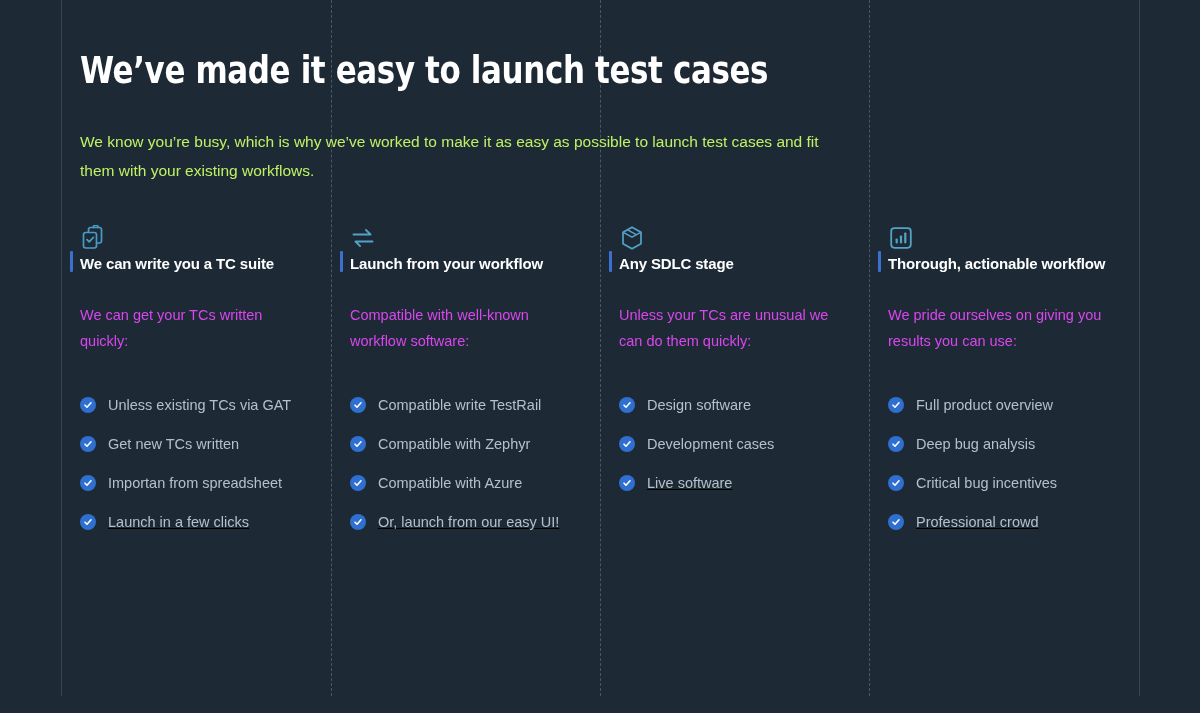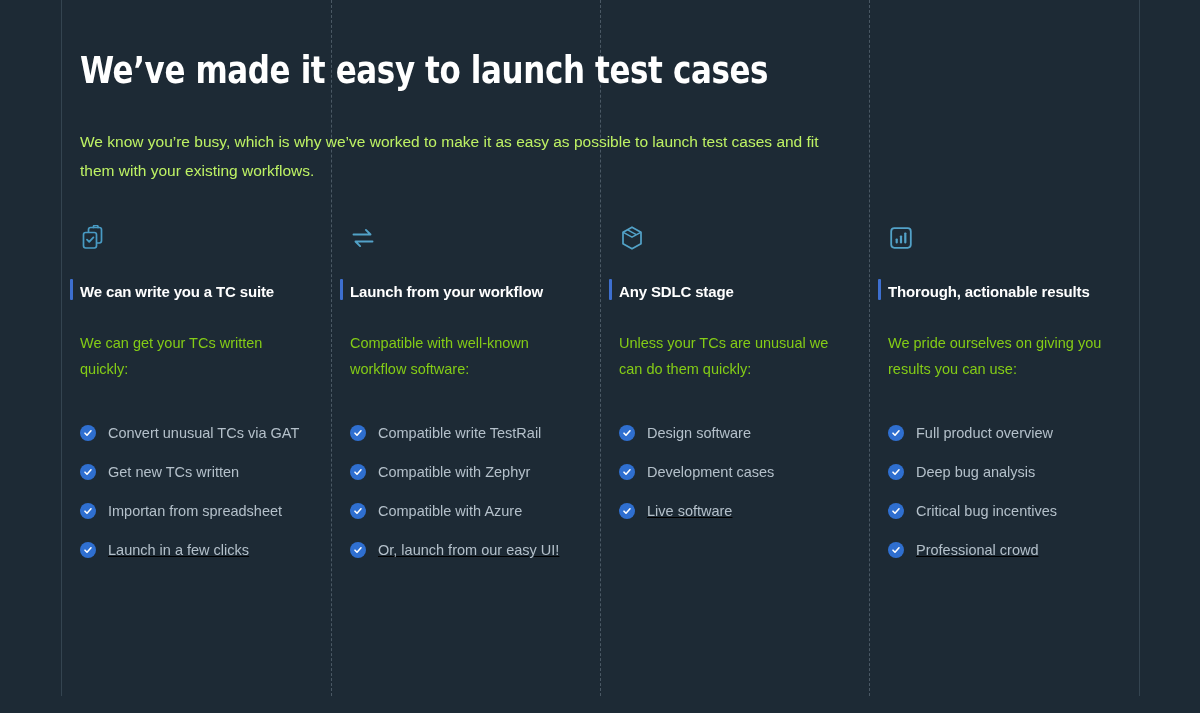--- a/index.html
+++ b/index.html
@@ -91,21 +91,20 @@
   .card-icon {
     height: 30px;
     display: flex;
     align-items: center;
   }
   .card-icon svg { display: block; }
 
   
   .card-heading-row {
     position: relative;
-    margin-top: 28px;
     display: flex;
     align-items: center;
     height: 20px;
   }
   .accent-bar {
     position: absolute;
     left: -10px;
     top: -2px;
     width: 3px;
     height: 21px;
@@ -119,21 +118,21 @@
     color: #ffffff;
     letter-spacing: -0.15px;
     white-space: nowrap;
   }
 
   .card-desc {
     margin: 0;
     padding-top: 29px;
     font-size: 14.5px;
     line-height: 26px;
-    color: #84cc16;
+    color: #d946ef;
   }
 
   
   .check-list {
     list-style: none;
     margin: 0;
     padding: 0;
     padding-top: 40px;
   }
   .check-item {
@@ -202,21 +201,21 @@
           <h2 class="card-heading">We can write you a TC suite</h2>
         </div>
         <p class="card-desc">We can get your TCs written quickly:</p>
         <ul class="check-list">
           <li class="check-item">
             <span class="check-badge">
               <svg width="10" height="10" viewBox="0 0 10 10">
                   <path d="M2 5.2l2 2 4-4.4" stroke="#ffffff" stroke-width="1.6" fill="none" stroke-linecap="round" stroke-linejoin="round"></path>
                 </svg>
             </span>
-            <span class="check-text">Convert unusual TCs via GAT</span>
+            <span class="check-text">Unless existing TCs via GAT</span>
           </li>
           <li class="check-item">
             <span class="check-badge">
               <svg width="10" height="10" viewBox="0 0 10 10">
                   <path d="M2 5.2l2 2 4-4.4" stroke="#ffffff" stroke-width="1.6" fill="none" stroke-linecap="round" stroke-linejoin="round"></path>
                 </svg>
             </span>
             <span class="check-text">Get new TCs written</span>
           </li>
           <li class="check-item">
@@ -350,21 +349,21 @@
               </linearGradient>
             </defs>
             <rect x="3.2" y="3.2" width="19.6" height="19.6" rx="3.2" stroke="url(#g4)" stroke-width="1.8"></rect>
             <rect x="7.6" y="13.4" width="2.2" height="5" rx="0.8" fill="url(#g4)"></rect>
             <rect x="11.9" y="10.4" width="2.2" height="8" rx="0.8" fill="url(#g4)"></rect>
             <rect x="16.2" y="7.4" width="2.2" height="11" rx="0.8" fill="url(#g4)"></rect>
           </svg>
         </div>
         <div class="card-heading-row">
           <span class="accent-bar"></span>
-          <h2 class="card-heading">Thorough, actionable results</h2>
+          <h2 class="card-heading">Thorough, actionable workflow</h2>
         </div>
         <p class="card-desc">We pride ourselves on giving you results you can use:</p>
         <ul class="check-list">
           <li class="check-item">
             <span class="check-badge">
               <svg width="10" height="10" viewBox="0 0 10 10">
                   <path d="M2 5.2l2 2 4-4.4" stroke="#ffffff" stroke-width="1.6" fill="none" stroke-linecap="round" stroke-linejoin="round"></path>
                 </svg>
             </span>
             <span class="check-text">Full product overview</span>

